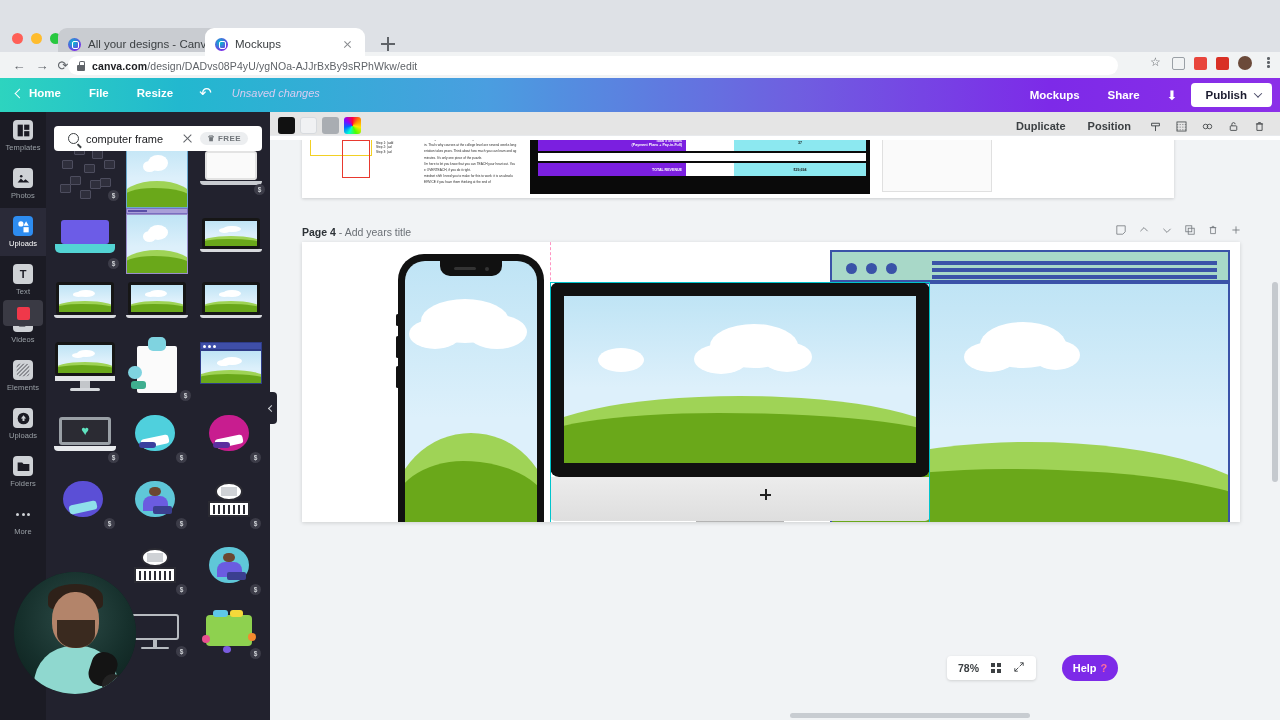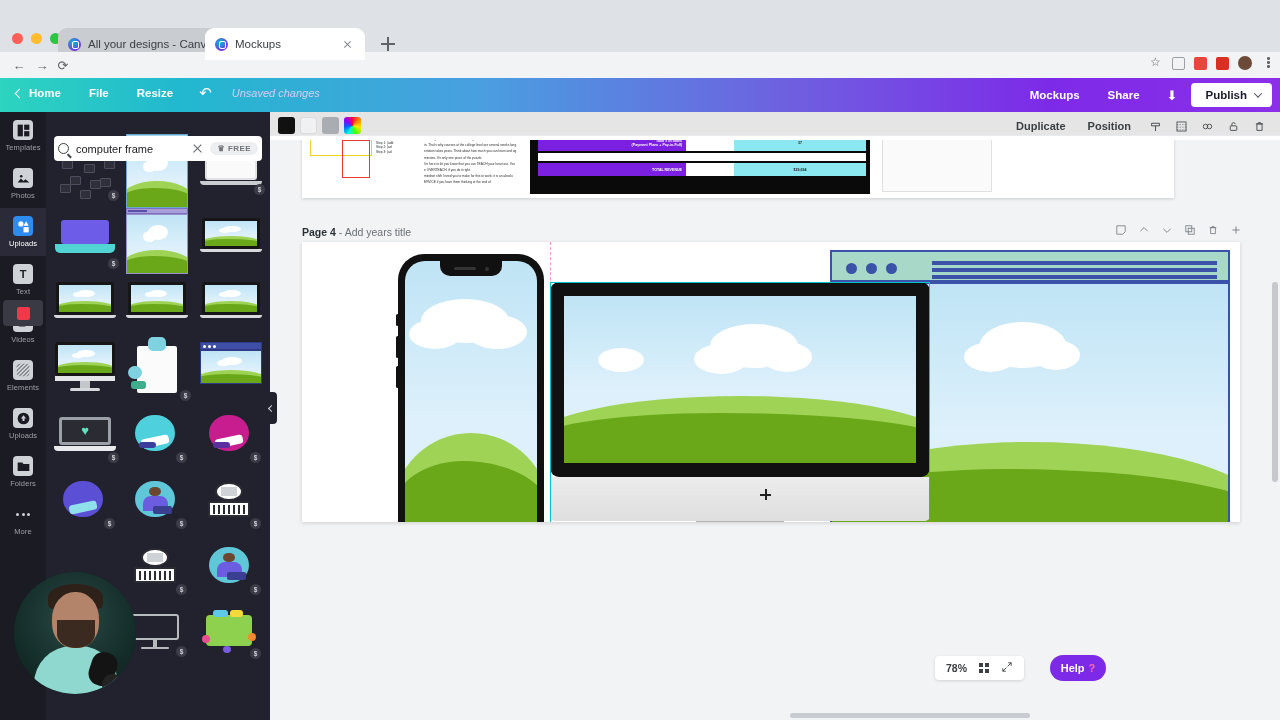--- a/index.html
+++ b/index.html
@@ -102,22 +102,22 @@
   .rail-item.active .rail-lb { color:#fff; }
   .rail-dots { display:flex; gap:2.5px; height:20px; align-items:center; }
   .rail-dots i { width:3px; height:3px; border-radius:50%; background:#cfd2d6; }
 
   .rec-chip { position:absolute; left:3px; top:188px; width:40px; height:26px; background:#3a3a44;
               border-radius:4px; display:flex; align-items:center; justify-content:center; z-index:6; }
   .rec-sq { width:13px; height:13px; background:#f0384a; border-radius:2px; }
 
   
   .panel { position:absolute; left:46px; top:112px; width:224px; height:608px; background:#22222e; overflow:hidden; }
-  .searchwrap { position:absolute; left:8px; top:24px; width:208px; height:25px; background:#fff;
-                border-radius:4px; display:flex; align-items:center; padding:0 4px; z-index:4; }
+  .searchwrap { position:absolute; left:8px; top:14px; width:208px; height:25px; background:#fff;
+                border-radius:4px; display:flex; align-items:center; padding:0 14px; z-index:4; }
   .mag { width:11px; height:11px; border:1.5px solid #3c4043; border-radius:50%; flex:none; position:relative; margin-right:7px;}
   .mag::after{content:""; position:absolute; right:-4px; bottom:-3px; width:5px; height:1.5px;
               background:#3c4043; transform:rotate(45deg);}
   .search-val { flex:1; font-size:11px; color:#202124; }
   .clr-x { width:13px; height:13px; position:relative; margin-right:6px; }
   .clr-x::before,.clr-x::after{content:""; position:absolute; left:1px; top:6px; width:11px; height:1.3px; background:#5f6368;}
   .clr-x::before{transform:rotate(45deg);} .clr-x::after{transform:rotate(-45deg);}
   .free-chip { background:#eceef0; border-radius:9px; padding:2px 7px; font-size:8px; color:#70757a;
                font-weight:700; letter-spacing:.4px; display:flex; align-items:center; gap:3px; }
   .crown { font-size:8px; }
@@ -216,21 +216,21 @@
   .tbl-row { position:absolute; display:flex; align-items:center; }
   .tbl-purple { background:#7b1fe0; color:#fff; font-size:3.6px; font-weight:700; text-align:right;
                 padding:2px 4px; display:flex; flex-direction:column; justify-content:center; }
   .tbl-cyan { background:#8ce8f0; color:#1a1a1a; font-size:3.6px; font-weight:700;
               display:flex; align-items:center; justify-content:center; }
   .tbl-white { background:#fff; }
   .pv-diag { position:absolute; left:580px; top:2px; width:110px; height:58px; background:#fafafa;
              border:.5px solid #e0e0e0; }
 
   
-  .bottombar { position:absolute; left:270px; top:652px; width:846px; height:40px; }
+  .bottombar { position:absolute; left:282px; top:652px; width:846px; height:40px; }
   .zoomgrp { position:absolute; right:92px; top:4px; height:24px; background:#fff; border-radius:4px;
              display:flex; align-items:center; gap:12px; padding:0 11px; box-shadow:0 1px 3px rgba(0,0,0,.14); }
   .zoom-val { font-size:10.5px; color:#3c4043; font-weight:600; }
   .grid-ic { display:grid; grid-template-columns:repeat(2,4px); grid-template-rows:repeat(2,4px); gap:2px; }
   .grid-ic i { background:#3c4043; }
   .exp-ic { color:#3c4043; font-size:11px; }
   .helpbtn { position:absolute; right:10px; top:3px; width:56px; height:26px; background:#7d2ae8;
              border-radius:13px; color:#fff; font-size:11px; font-weight:600;
              display:flex; align-items:center; justify-content:center; gap:4px; }
   .help-q { color:#ff6b9d; font-weight:700; }
@@ -263,20 +263,24 @@
       </div>
 
       <div class="newtab"></div>
     </div>
 
     <div class="urlbar-row">
       <div class="navbtn" style="left:10px">←</div>
       <div class="navbtn" style="left:33px">→</div>
       <div class="navbtn" style="left:54px">⟳</div>
 
+      <div class="omnibox">
+        <span class="lock"></span>
+        <span class="url"><span class="dom">canva.com</span><span class="rest">/design/DADvs08P4yU/ygNOa-AJJrBxBy9sRPhWkw/edit</span></span>
+      </div>
 
       <div class="omni-icons">
         <span class="oi star">☆</span>
         <span class="ext-a"></span>
         <span class="ext-r"></span>
         <span class="ext-r2"></span>
         <span class="avatar-c"></span>
         <span class="kebab">
             <i></i>
             <i></i>

